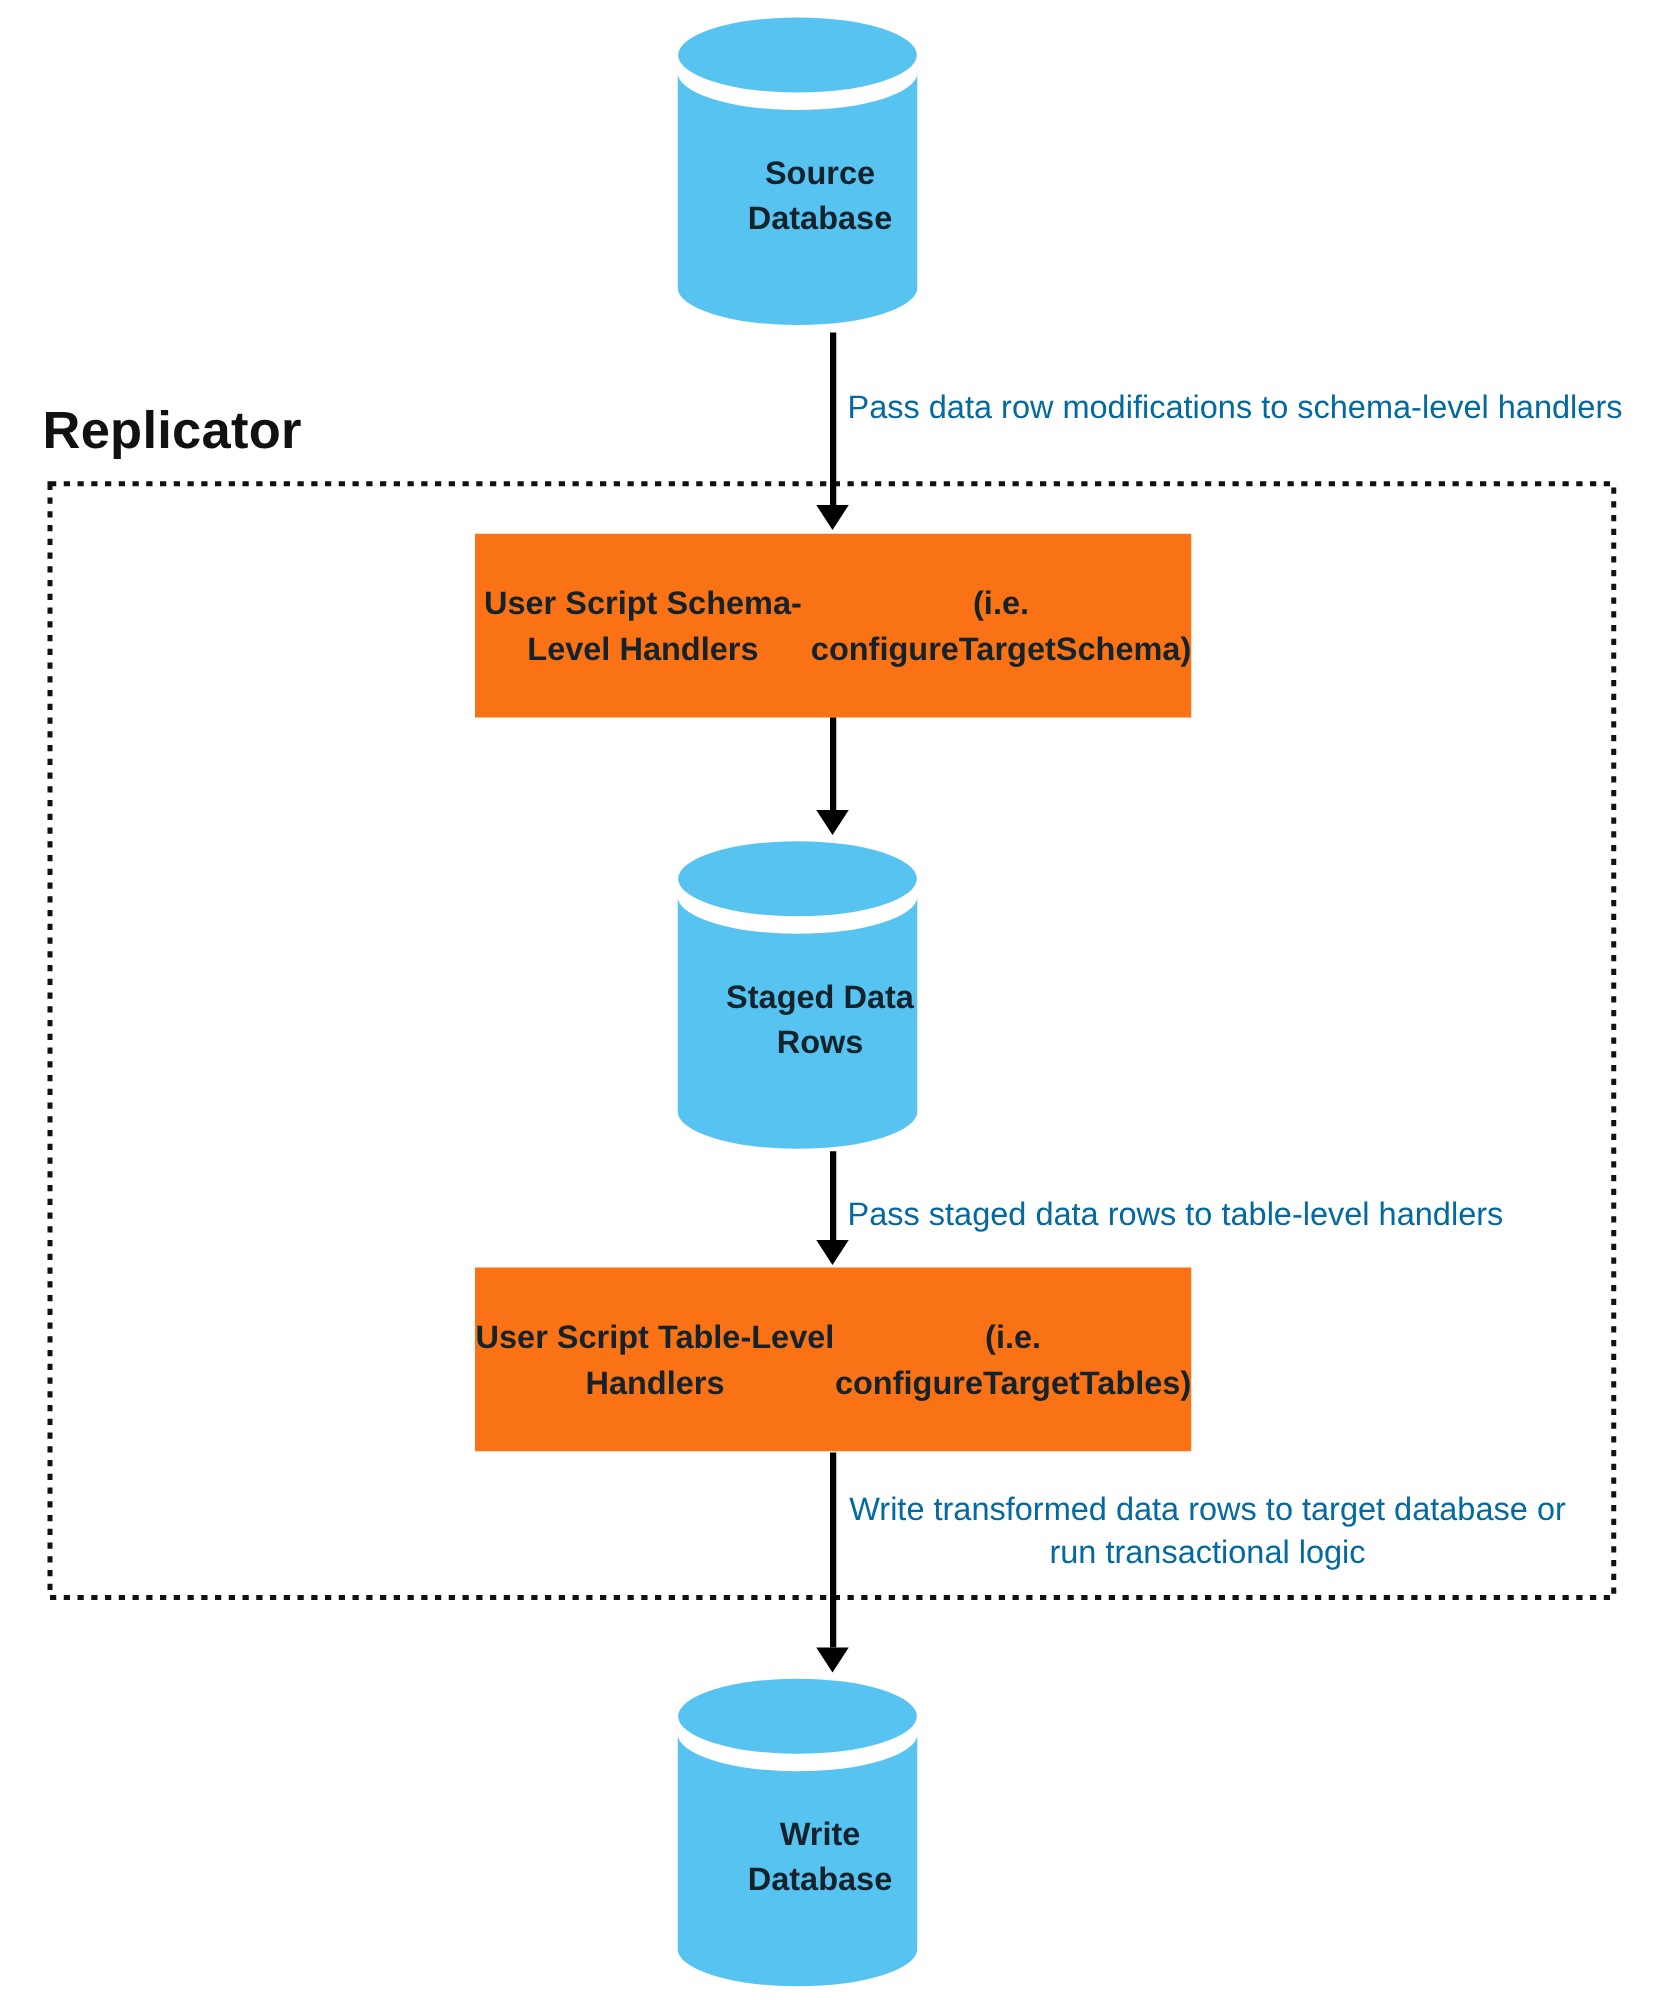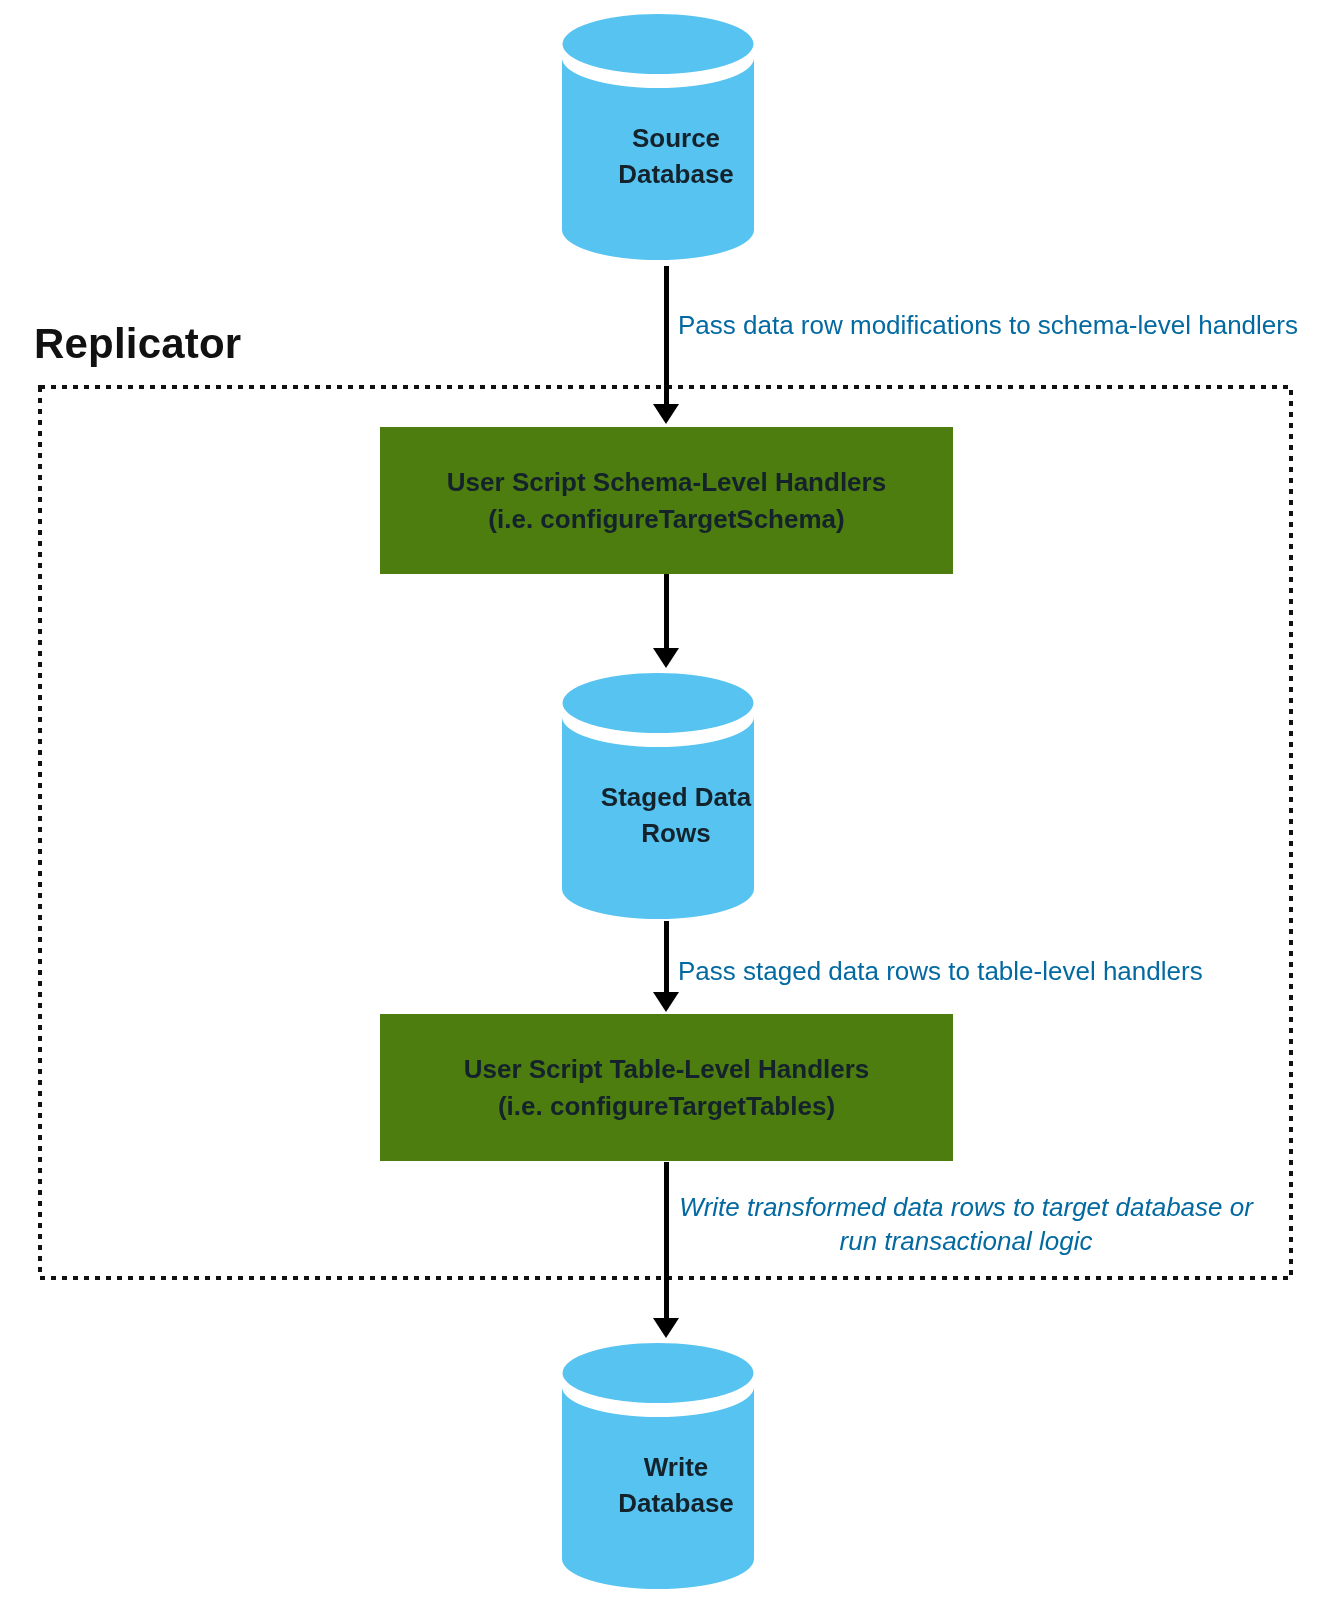--- a/index.html
+++ b/index.html
@@ -25,37 +25,37 @@
     position: absolute;
     left: 0; top: 0;
     width: 1337px; height: 1600px;
     pointer-events: none;
   }
   .node-rect {
     position: absolute;
     left: 380px;
     width: 573px;
     height: 147px;
-    background: #4d7c0f;
+    background: #f97316;
     display: flex;
-    flex-direction: column;
+    flex-direction: row;
     align-items: center;
     justify-content: center;
     text-align: center;
   }
   .node-rect .line {
     display: block;
     font-size: 26px;
     font-weight: 700;
     line-height: 37px;
     color: #13222b;
   }
   .cylinder {
     position: absolute;
-    left: 562px;
+    left: 542px;
     width: 228px;
     height: 248px;
   }
   .cylinder svg { position: absolute; left: 0; top: 0; }
   .cyl-label {
     position: absolute;
     left: 0; right: 0;
     top: 52px; bottom: 14px;
     display: flex;
     flex-direction: column;
@@ -156,21 +156,21 @@
 
   <div class="node-rect" style="top:1014px;">
     <span class="line">User Script Table-Level Handlers</span>
     <span class="line">(i.e. configureTargetTables)</span>
   </div>
 
   <div class="arrow" style="top:1162px;height:176px;">
     <div class="shaft"></div>
     <div class="head"></div>
   </div>
-  <div class="edge-label multi" style="left:666px;top:1190px;width:600px;font-style:italic;">
+  <div class="edge-label multi" style="left:666px;top:1190px;width:600px;">
     <span class="line">Write transformed data rows to target database or</span>
     <span class="line">run transactional logic</span>
   </div>
 
   <div class="cylinder" style="top:1342px;">
     <svg width="192" height="248" viewBox="0 0 192 248">
       <path d="M 0 45 A 96 30 0 0 0 192 45 L 192 217 A 96 30 0 0 1 0 217 Z" fill="#56C3F1"></path>
       <ellipse cx="96" cy="31" rx="95.5" ry="30" fill="#56C3F1"></ellipse>
     </svg>
     <div class="cyl-label">

